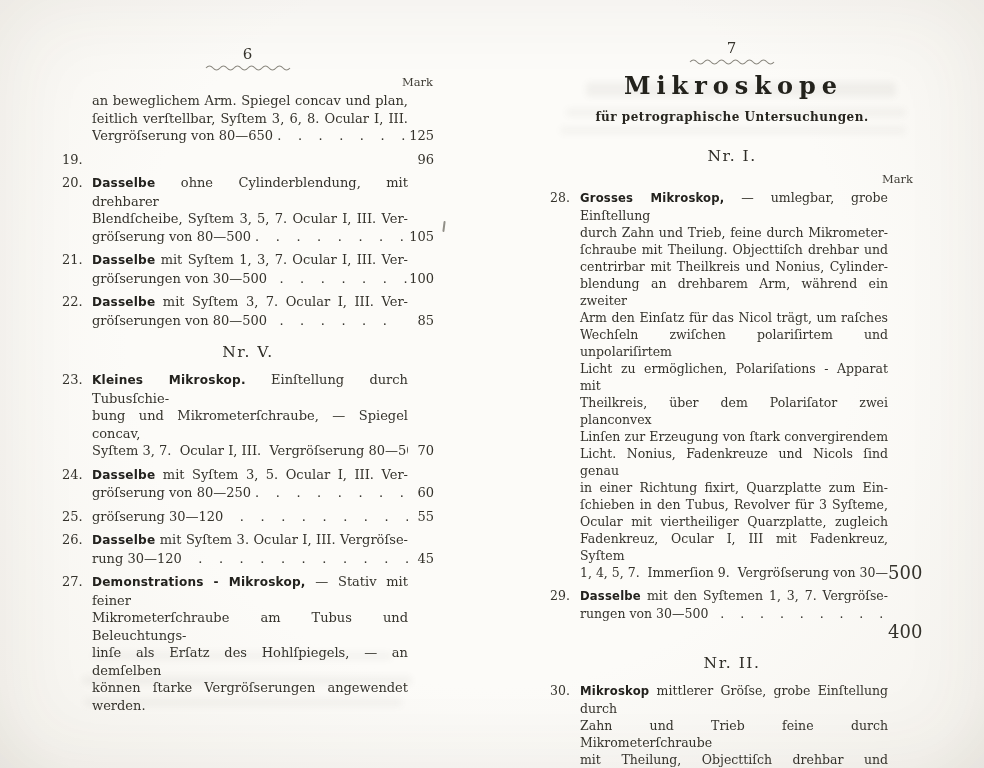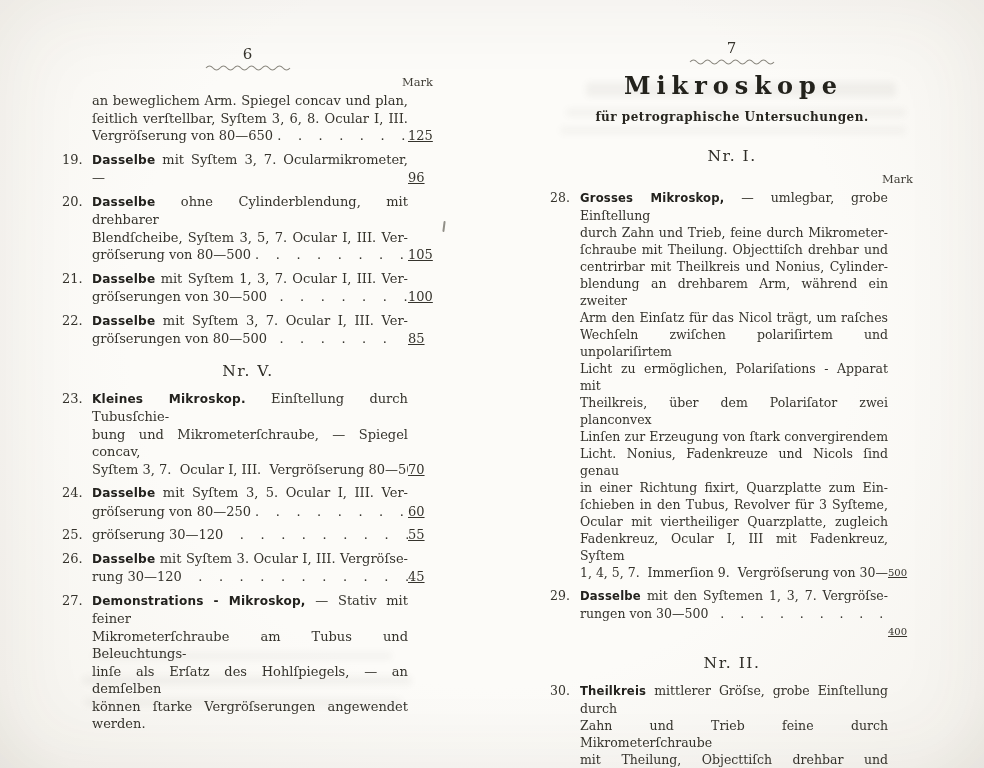--- a/index.html
+++ b/index.html
@@ -34,22 +34,22 @@
   .page-left  .entry .line{font-size:13px;line-height:17.5px;}
   .page-right .entry .line{font-size:12.5px;line-height:17px;}
   .num{font-size:13px;line-height:17.5px;color:#35332c;}
   .page-right .num{font-size:12.5px;line-height:17px;}
   .lines{min-width:0;}
   .line{white-space:normal;}
   .line.j{text-align:justify;text-align-last:justify;}
   .line.last{white-space:pre;overflow:hidden;}
   .lead{font-family:"DejaVu Sans","Liberation Sans",sans-serif;
         font-weight:700;font-size:.93em;letter-spacing:.2px;color:#23221e;}
-  .price{text-align:left;align-self:end;font-size:13px;line-height:17.5px;text-decoration:underline;}
-  .page-right .price{font-size:10px;line-height:17px;margin-top:36px;}
+  .price{text-align:right;align-self:end;font-size:13px;line-height:17.5px;}
+  .page-right .price{font-size:18px;line-height:17px;margin-top:36px;}
 
   .ghost{position:absolute;background:#6b685f;filter:blur(3px);border-radius:4px;
          pointer-events:none;}
   .stray-mark{position:absolute;left:443px;top:221px;width:2px;height:11px;
               background:#57544c;opacity:.65;transform:rotate(7deg);border-radius:1px;}
 </style>
 </head>
 <body>
 
 <div class="canvas">
@@ -76,21 +76,20 @@
           <div class="lines">
             <div class="line j">an beweglichem Arm.  Spiegel concav und plan,</div>
             <div class="line j">ſeitlich verſtellbar, Syſtem 3, 6, 8.  Ocular I, III.</div>
             <div class="line last">Vergröſserung von 80—650 .    .    .    .    .    .    .    .</div>
           </div>
           <span class="price">125</span>
         </div>
         <div class="entry">
           <span class="num">19.</span>
           <div class="lines">
-            <div class="line j"><span class="lead">Dasselbe</span> mit Syſtem 3, 7.  Ocularmikrometer, —</div>
           </div>
           <span class="price">96</span>
         </div>
         <div class="entry">
           <span class="num">20.</span>
           <div class="lines">
             <div class="line j"><span class="lead">Dasselbe</span> ohne Cylinderblendung, mit drehbarer</div>
             <div class="line j">Blendſcheibe, Syſtem 3, 5, 7.  Ocular I, III.  Ver-</div>
             <div class="line last">gröſserung von 80—500 .    .    .    .    .    .    .    .</div>
           </div>
@@ -196,21 +195,21 @@
           <div class="lines">
             <div class="line j"><span class="lead">Dasselbe</span> mit den Syſtemen 1, 3, 7.  Vergröſse-</div>
             <div class="line last">rungen von 30—500   .    .    .    .    .    .    .    .    .</div>
           </div>
           <span class="price">400</span>
         </div>
         <div class="section-heading">Nr. II.</div>
         <div class="entry">
           <span class="num">30.</span>
           <div class="lines">
-            <div class="line j"><span class="lead">Theilkreis</span> mittlerer Gröſse, grobe Einſtellung durch</div>
+            <div class="line j"><span class="lead">Mikroskop</span> mittlerer Gröſse, grobe Einſtellung durch</div>
             <div class="line j">Zahn und Trieb feine durch Mikrometerſchraube</div>
             <div class="line j">mit Theilung, Objecttiſch drehbar und centrirbar</div>
           </div>
         </div>
       </div>
   </div>
 
 </div>
 
 </body></html>

